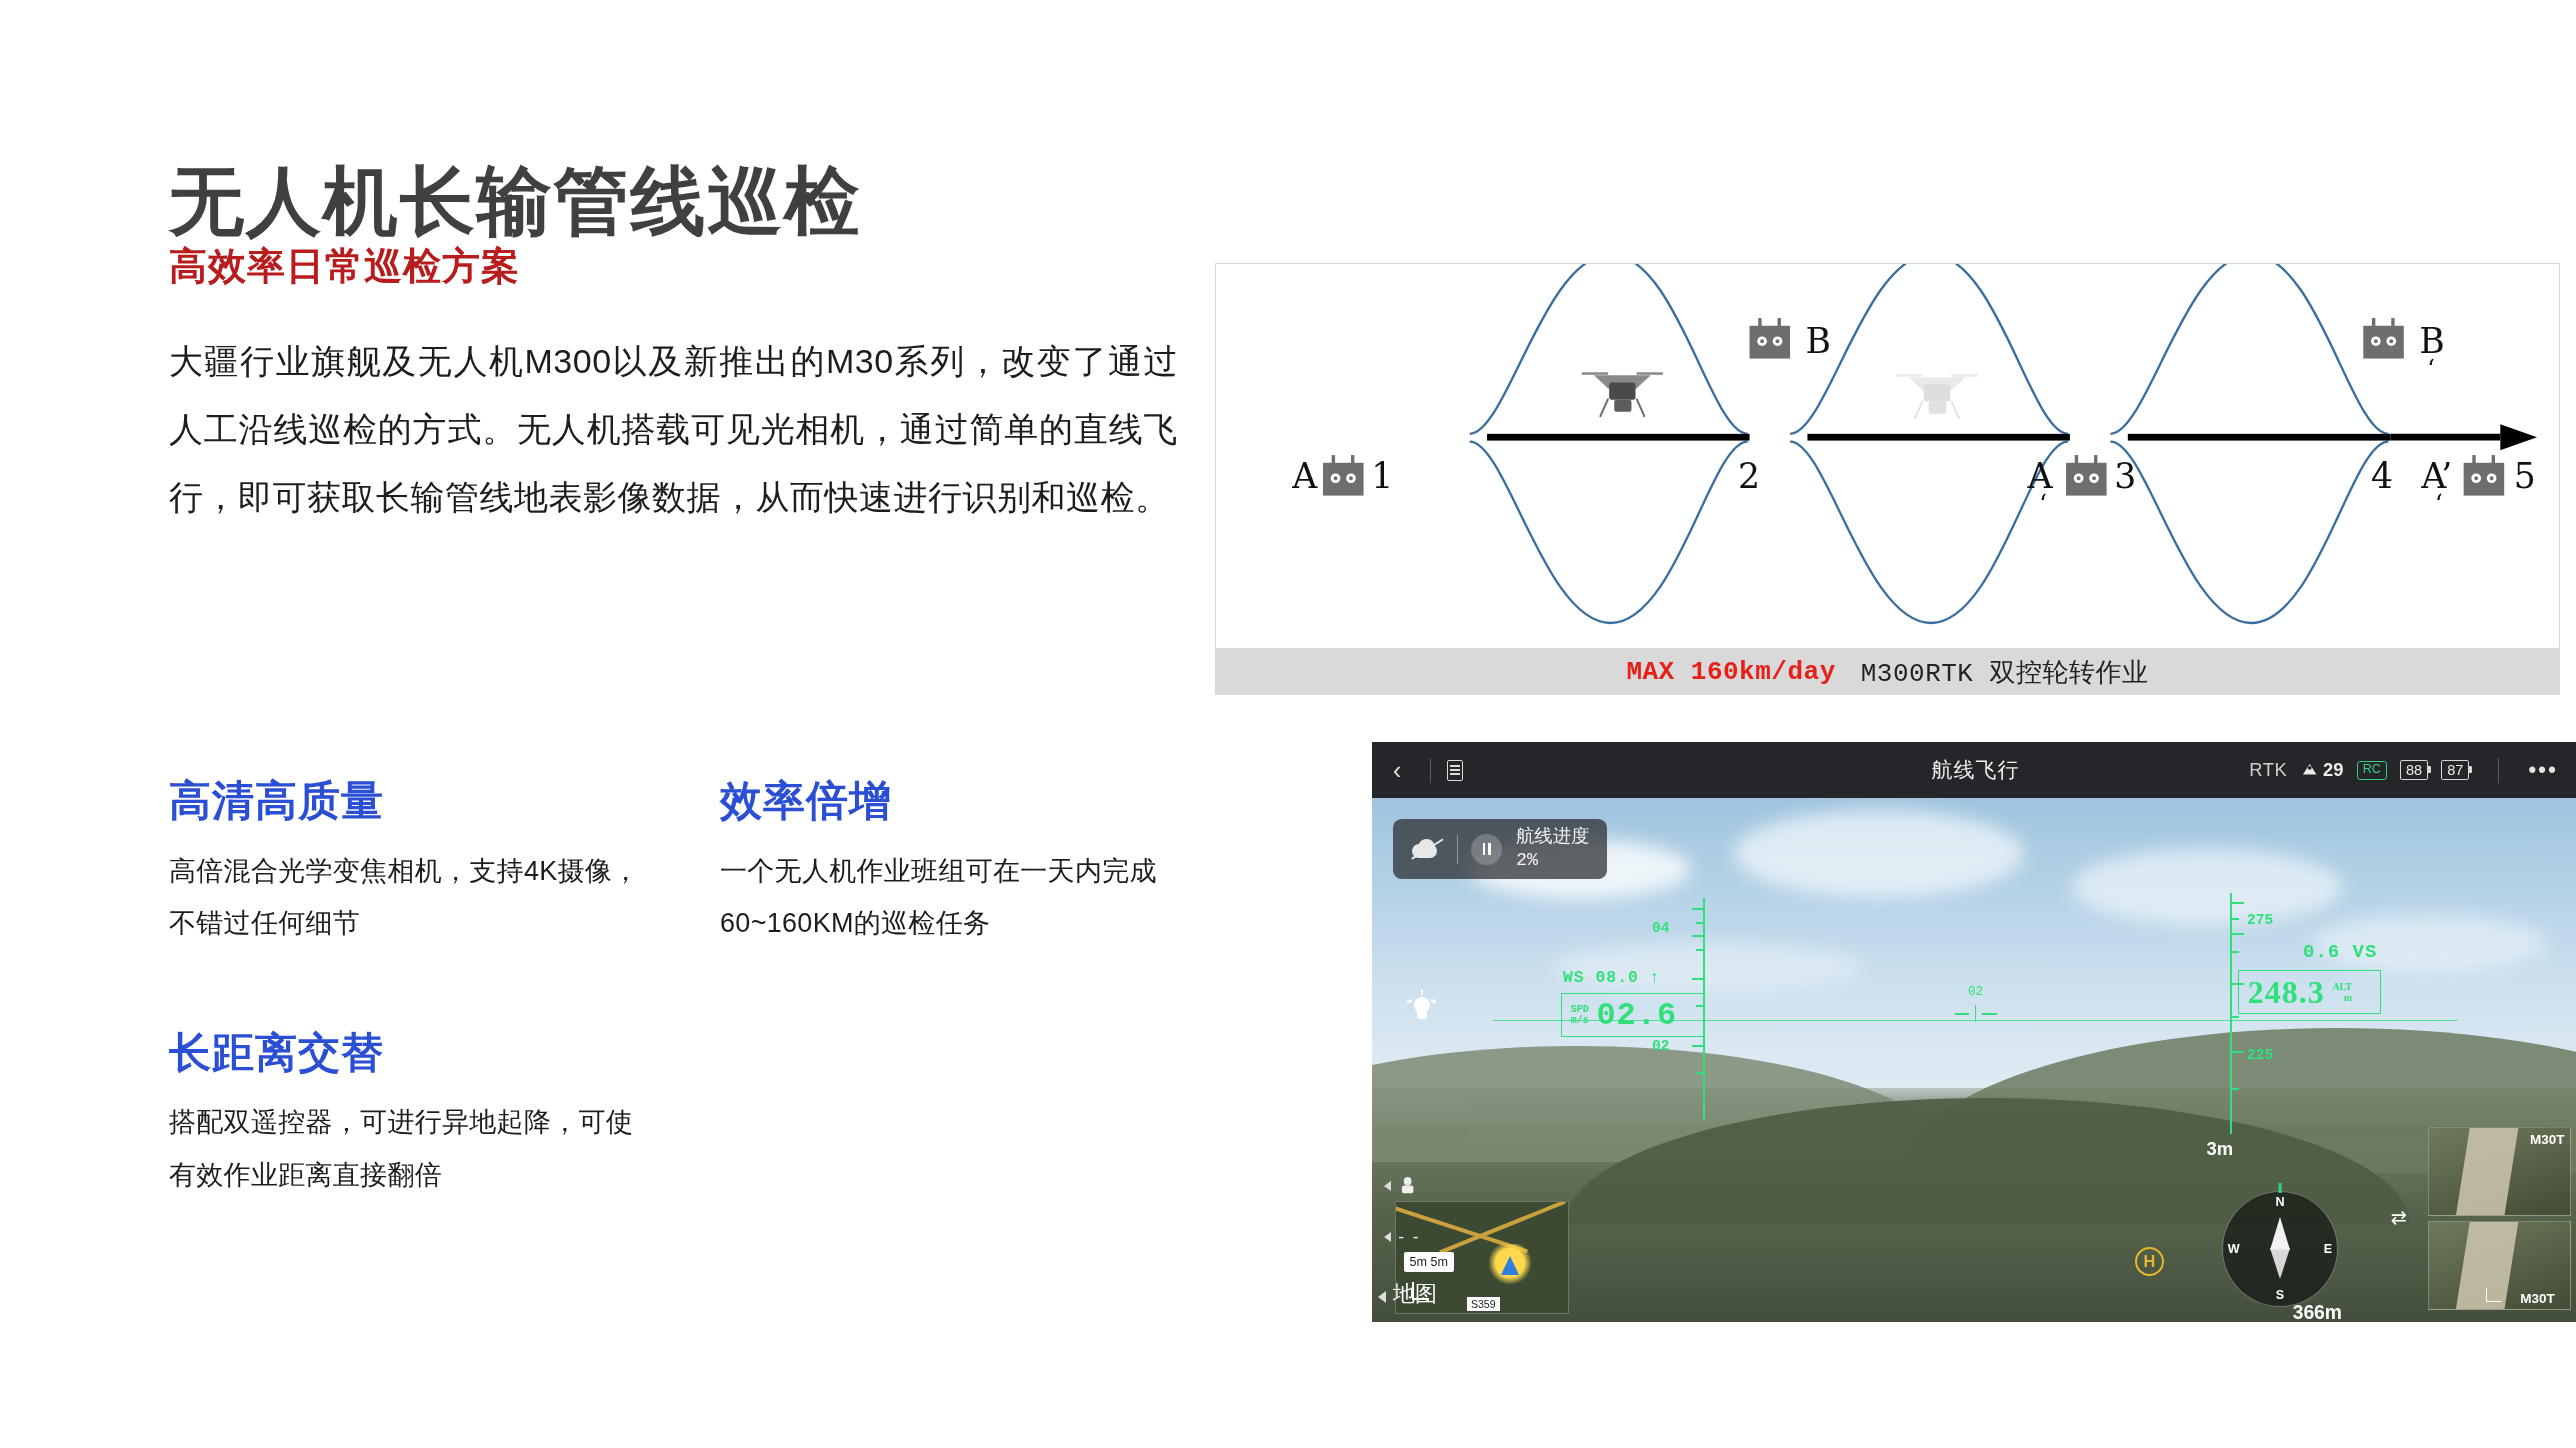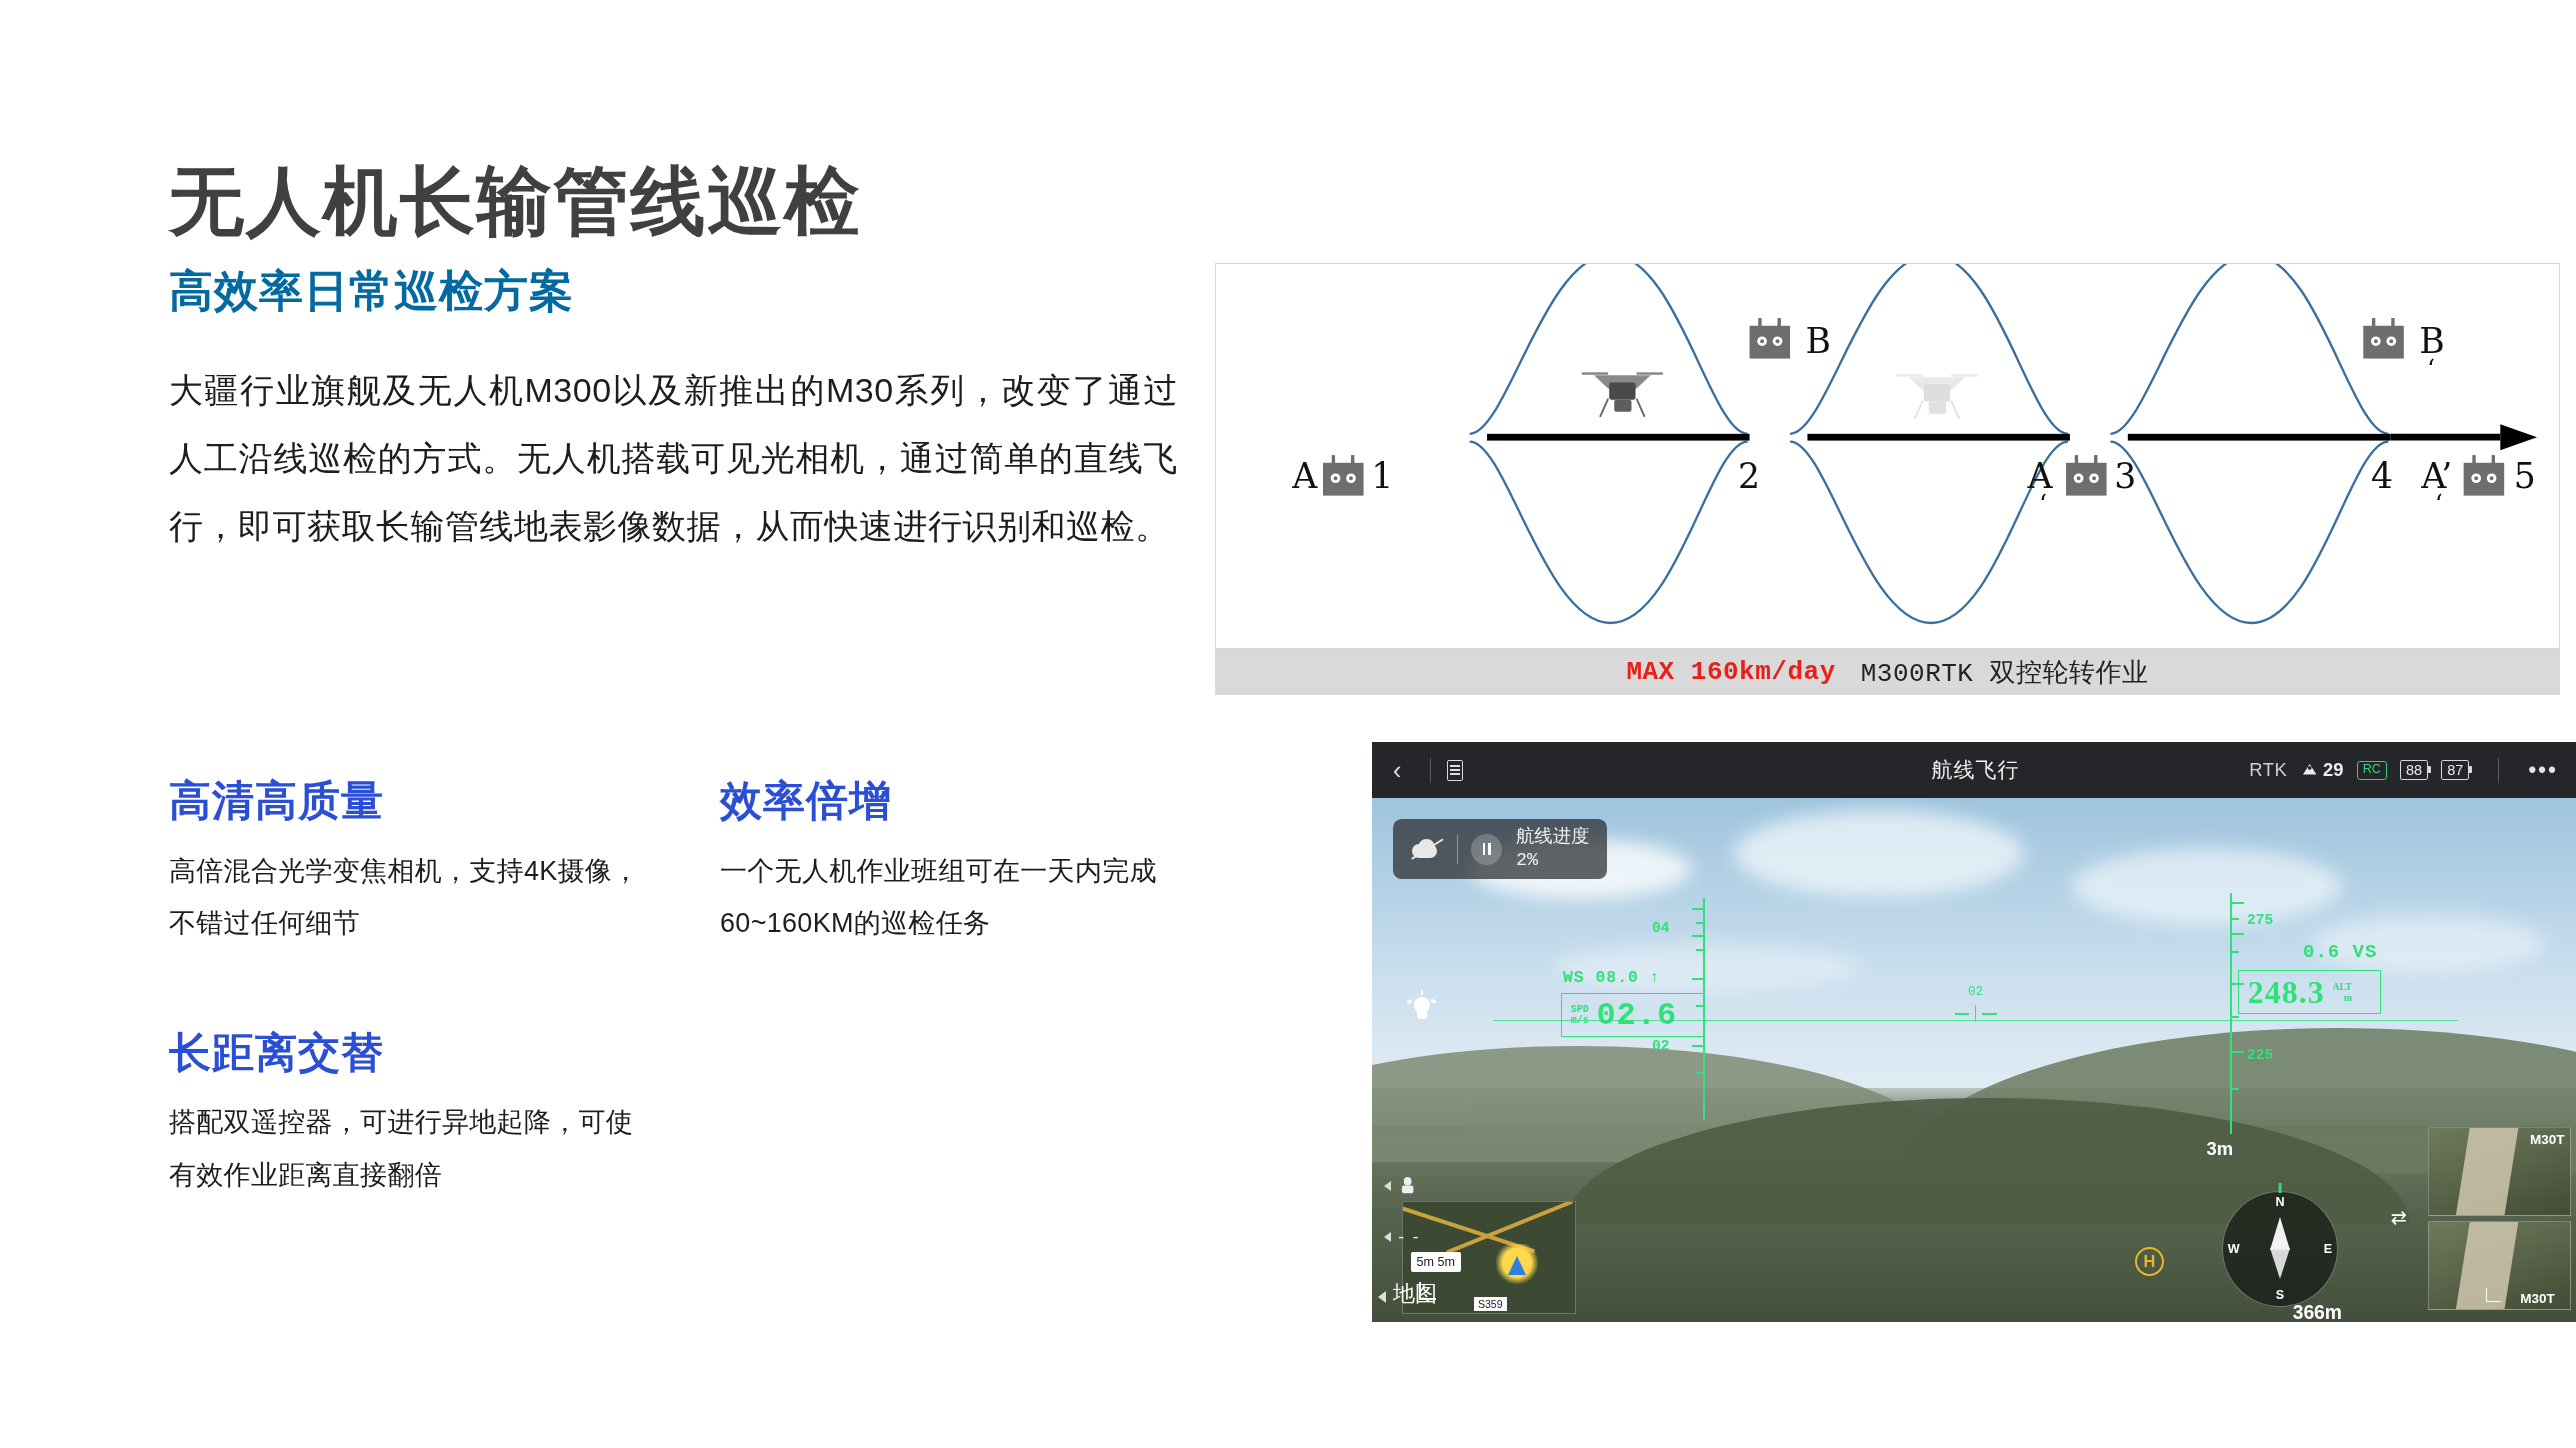--- a/index.html
+++ b/index.html
@@ -13,22 +13,21 @@
 
   
   .left-col { position: absolute; left: 169px; top: 162px; width: 1024px; }
 
   .page-title {
     font-size: 75px; font-weight: bold; color: #404040;
     letter-spacing: 1.9px; line-height: 1.05;
     font-family: "Liberation Sans", "DejaVu Sans", sans-serif;
   }
   .page-subtitle {
-    margin-top: 21px;
-    font-size: 44px; font-weight: bold; color: #0369a1;
+    font-size: 38px; font-weight: bold; color: #b91c1c;
     letter-spacing: 1px;
   }
   .lede {
     margin-top: 35px;
     font-size: 34px; color: #1d1d1d; line-height: 2.0;
     letter-spacing: 0.5px; width: 1009px;
     text-align: justify;
   }
 
   
@@ -171,21 +170,21 @@
   .center-mark { position:absolute; left: 50%; top: 207px; transform: translateX(-50%);
                  width: 42px; height: 19.3px; }
   .center-mark .v { position:absolute; left:50%; top:0; width:1.9px; height:17.4px; background:#30e07a; transform:translateX(-50%); }
   .center-mark .l { position:absolute; left:0; top:7.7px; width:14.5px; height:1.9px; background:#30e07a; }
   .center-mark .r { position:absolute; right:0; top:7.7px; width:14.5px; height:1.9px; background:#30e07a; }
   .hdg-box { position:absolute; left:50%; transform:translateX(-50%); top:187px;
              font-size:12.6px; color:#30e07a; }
 
   
   .minimap {
-    position:absolute; left: 30px; bottom: 7.7px; width: 174px; height: 113px;
+    position:absolute; left: 23px; bottom: 7.7px; width: 174px; height: 113px;
     background: #3c4a34; border: 1px solid rgba(255,255,255,.25); overflow:hidden;
     z-index: 30; pointer-events:auto;
   }
   .mm-road { position:absolute; background: #c9a23d; height: 3.9px; }
   .mm-callout { position:absolute; left: 7.7px; top: 50px; background:#fff; color:#222;
                 font-size: 12.6px; padding: 2.9px 5.8px; border-radius: 1.9px; white-space: nowrap; }
   .mm-arrow { position:absolute; left: 93px; top: 42px; width: 42px; height: 42px;
               background: radial-gradient(circle at 50% 45%, #ffd84d 0 46%, rgba(255,216,77,.0) 70%);
               display:flex; align-items:center; justify-content:center; }
   .mm-arrow .tri { width:0;height:0;border-left:9.7px solid transparent;border-right:9.7px solid transparent;

